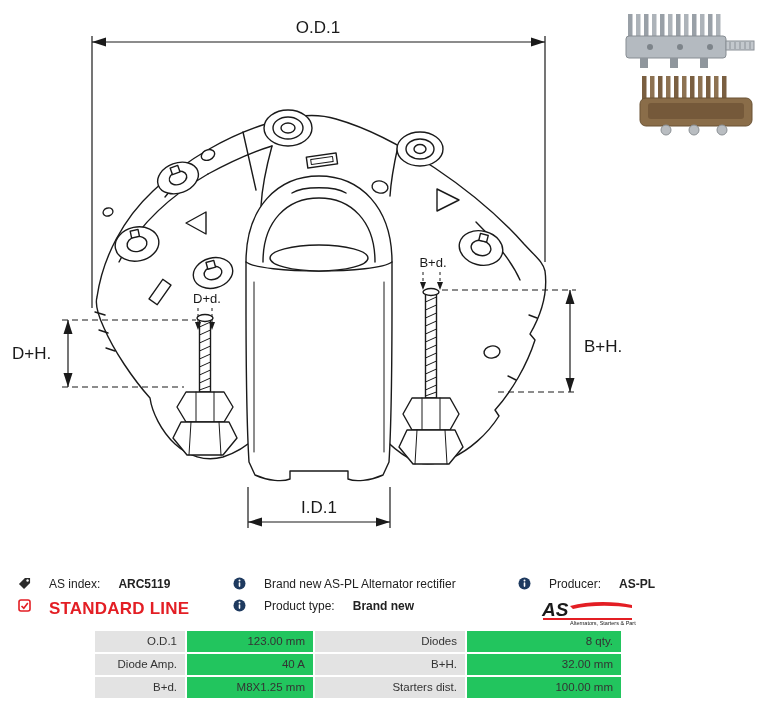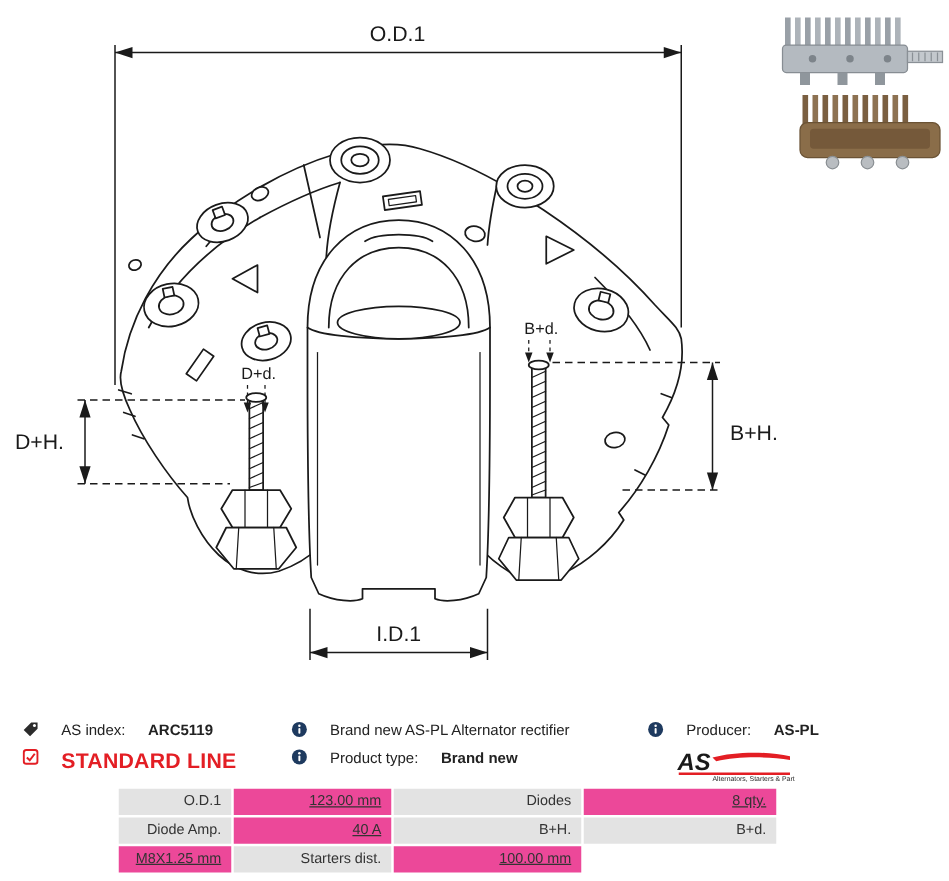--- a/index.html
+++ b/index.html
@@ -21,21 +21,21 @@
   .info-row strong{font-weight:bold;}
   .std-line{color:#e31e24;font-weight:bold;font-size:17px;letter-spacing:.2px;}
   .ic{flex:0 0 auto;display:inline-block;}
 
   .spec-table{
     position:absolute;top:631px;left:95px;width:524px;
     display:grid;grid-template-columns:90px 126px 150px 154px;gap:2px;background:#fff;
   }
   .cell{height:21px;line-height:21px;text-align:right;padding-right:8px;font-size:11.5px;color:#333;overflow:hidden;}
   .cell.label{background:#e3e3e3;}
-  .cell.value{background:#ec4899;text-decoration:underline;}
+  .cell.value{background:#22c55e;}
 </style>
 </head>
 <body>
 
 <svg id="drawing" width="759" height="570" viewBox="0 0 759 570">
 
   <g stroke="#1a1a1a" stroke-width="1.4" fill="none" stroke-linejoin="round" stroke-linecap="round">
 
     <path fill="#ffffff" d="M 97 297
       C 103 256, 124 218, 153 191
@@ -359,18 +359,19 @@
 
 <div class="spec-table">
   <div class="cell label">O.D.1</div>
   <div class="cell value">123.00 mm</div>
   <div class="cell label">Diodes</div>
   <div class="cell value">8 qty.</div>
 
   <div class="cell label">Diode Amp.</div>
   <div class="cell value">40 A</div>
   <div class="cell label">B+H.</div>
+  <div class="cell value">32.00 mm</div>
 
   <div class="cell label">B+d.</div>
   <div class="cell value">M8X1.25 mm</div>
   <div class="cell label">Starters dist.</div>
   <div class="cell value">100.00 mm</div>
 </div>
 
 </body></html>

